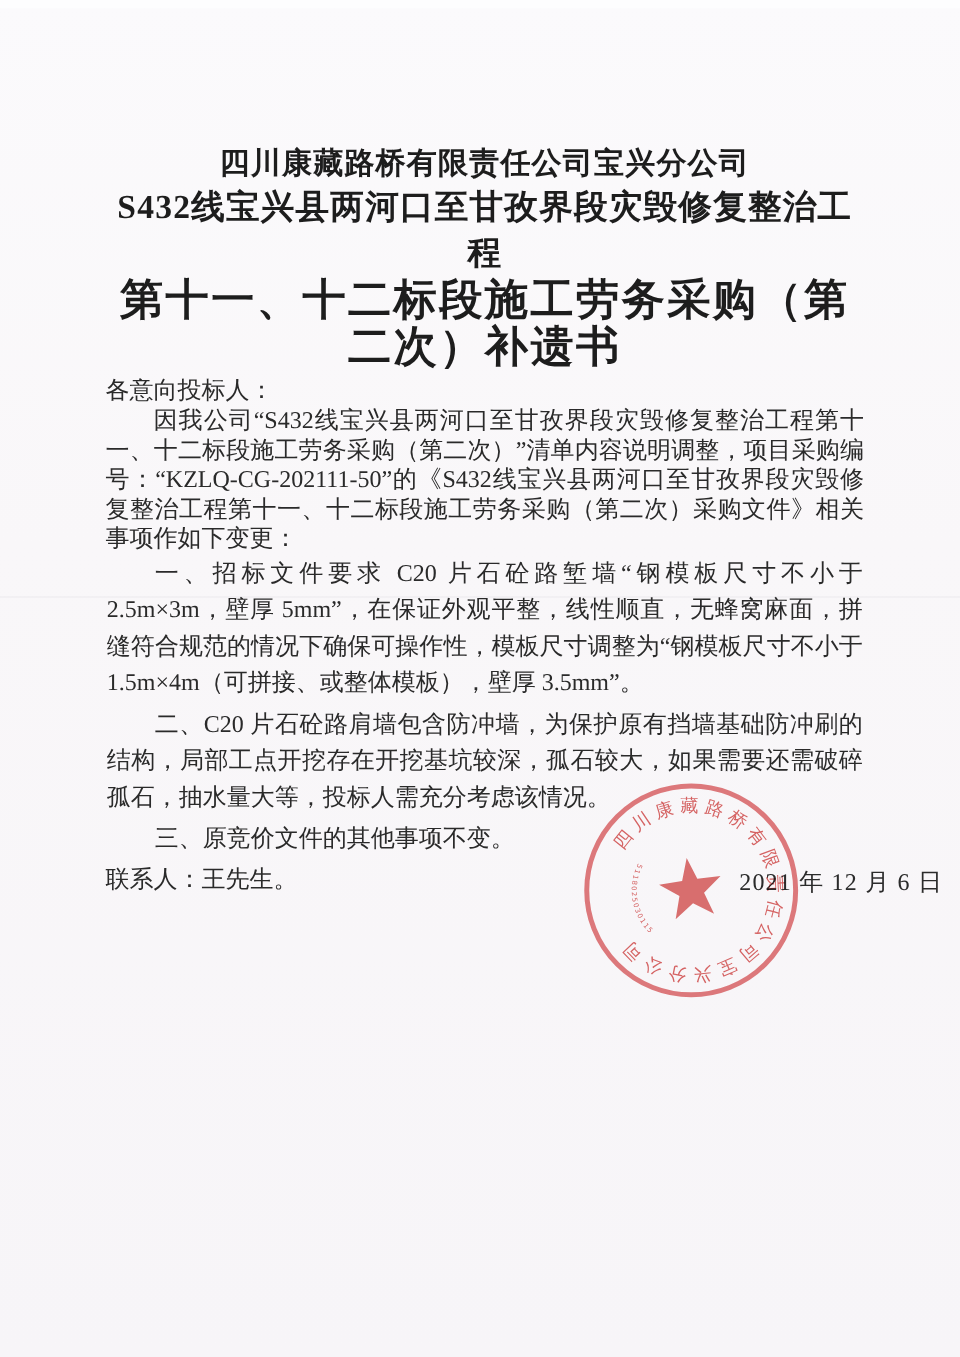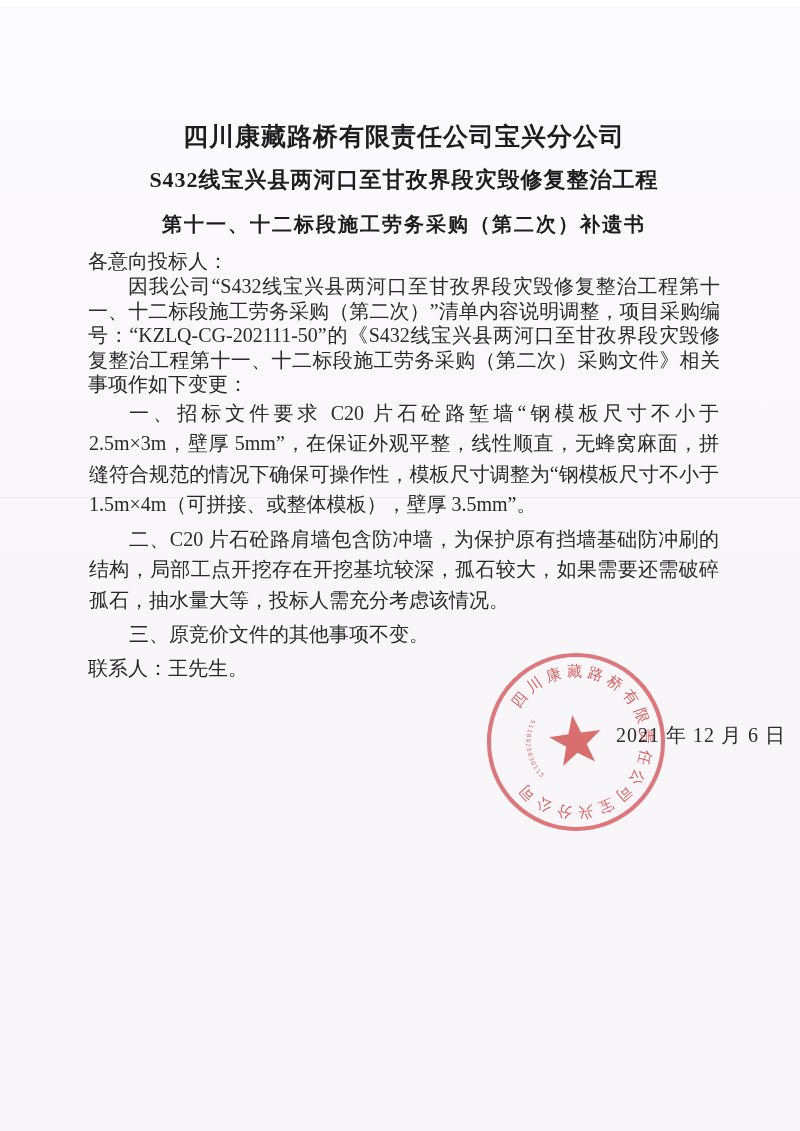--- a/index.html
+++ b/index.html
@@ -21,22 +21,22 @@
   }
   .fold-line{
     position:absolute;left:0;top:497px;width:100%;height:1px;
     background:rgba(90,80,95,0.07);
   }
   .content{
     position:absolute;left:88px;top:118px;width:632px;
   }
   .title{ text-align:center;font-weight:700;color:#1d1d1d;letter-spacing:1px; }
   .title-l1{ font-size:25px;line-height:37px; }
-  .title-l2{ font-size:22px;line-height:50px;text-align:center; }
-  .title-l3{ font-size:20px;line-height:39px;letter-spacing:2px; }
+  .title-l2{ font-size:28px;line-height:38px;text-align:center; }
+  .title-l3{ font-size:36px;line-height:39px;letter-spacing:2px; }
   .body-text{ font-size:20px;color:#2a2a2a; }
   .salutation{ line-height:26px;margin-top:4px; }
   .intro{ text-indent:2em;line-height:24.5px;text-align:justify;margin:0;font-family:Liberation Serif, serif; }
   .change-item{ text-indent:2em;line-height:30.5px;text-align:justify;margin:1px; }
   .change-item + .change-item{ margin-top:4px; }
   .contacts{ margin-top:2px; }
   .contact-row{ line-height:33px; }
   .issue-date{
     position:absolute;left:616px;top:722px;
     font-size:20px;color:#2b2b2b;letter-spacing:1px;

